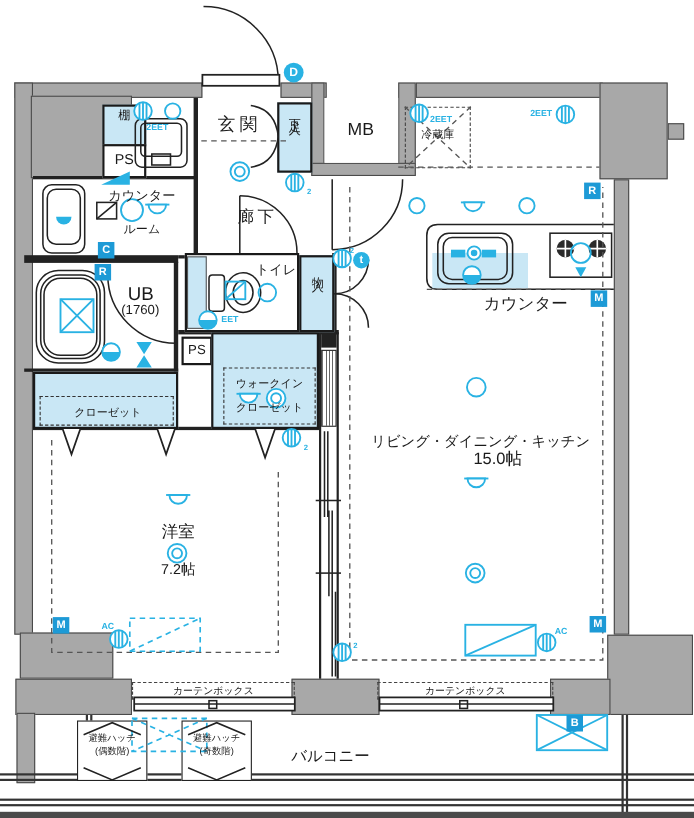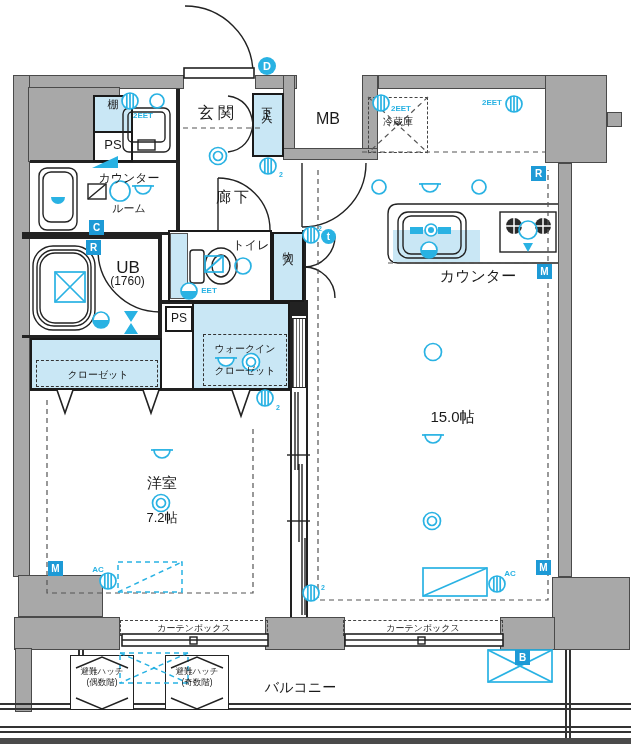--- a/index.html
+++ b/index.html
@@ -306,20 +306,21 @@
   <div class="lab" style="left:103px;top:258px;width:50px;font-size:17px">UB</div>
   <div class="lab" style="left:95px;top:274px;width:65px;font-size:12px">(1760)</div>
   <div class="lab" style="left:222px;top:237px;width:58px;font-size:12px">トイレ</div>
   <div class="lab vert" style="left:280px;top:243px;font-size:11px">物入</div>
   <div class="lab" style="left:165px;top:311px;width:28px;font-size:12px">PS</div>
   <div class="lab" style="left:203px;top:342px;width:84px;font-size:10px">ウォークイン</div>
   <div class="lab" style="left:203px;top:364px;width:84px;font-size:10px">クローゼット</div>
   <div class="lab" style="left:58px;top:368px;width:80px;font-size:10px">クローゼット</div>
   <div class="lab" style="left:372px;top:115px;width:52px;font-size:10px">冷蔵庫</div>
   <div class="lab" style="left:438px;top:267px;width:80px;font-size:15px">カウンター</div>
+  <div class="lab" style="left:323px;top:392px;width:228px;font-size:13px">リビング・ダイニング・キッチン</div>
   <div class="lab" style="left:415px;top:408px;width:75px;font-size:15px">15.0帖</div>
   <div class="lab" style="left:136px;top:474px;width:52px;font-size:15px">洋室</div>
   <div class="lab" style="left:134px;top:509px;width:56px;font-size:13px">7.2帖</div>
   <div class="lab" style="left:253px;top:679px;width:95px;font-size:14px">バルコニー</div>
   <div class="lab" style="left:122px;top:622px;width:144px;font-size:9px">カーテンボックス</div>
   <div class="lab" style="left:345px;top:622px;width:156px;font-size:9px">カーテンボックス</div>
   <div class="lab" style="left:72px;top:666px;width:60px;font-size:8.5px">避難ハッチ</div>
   <div class="lab" style="left:72px;top:677px;width:60px;font-size:8.5px">(偶数階)</div>
   <div class="lab" style="left:167px;top:666px;width:60px;font-size:8.5px">避難ハッチ</div>
   <div class="lab" style="left:167px;top:677px;width:60px;font-size:8.5px">(奇数階)</div>

